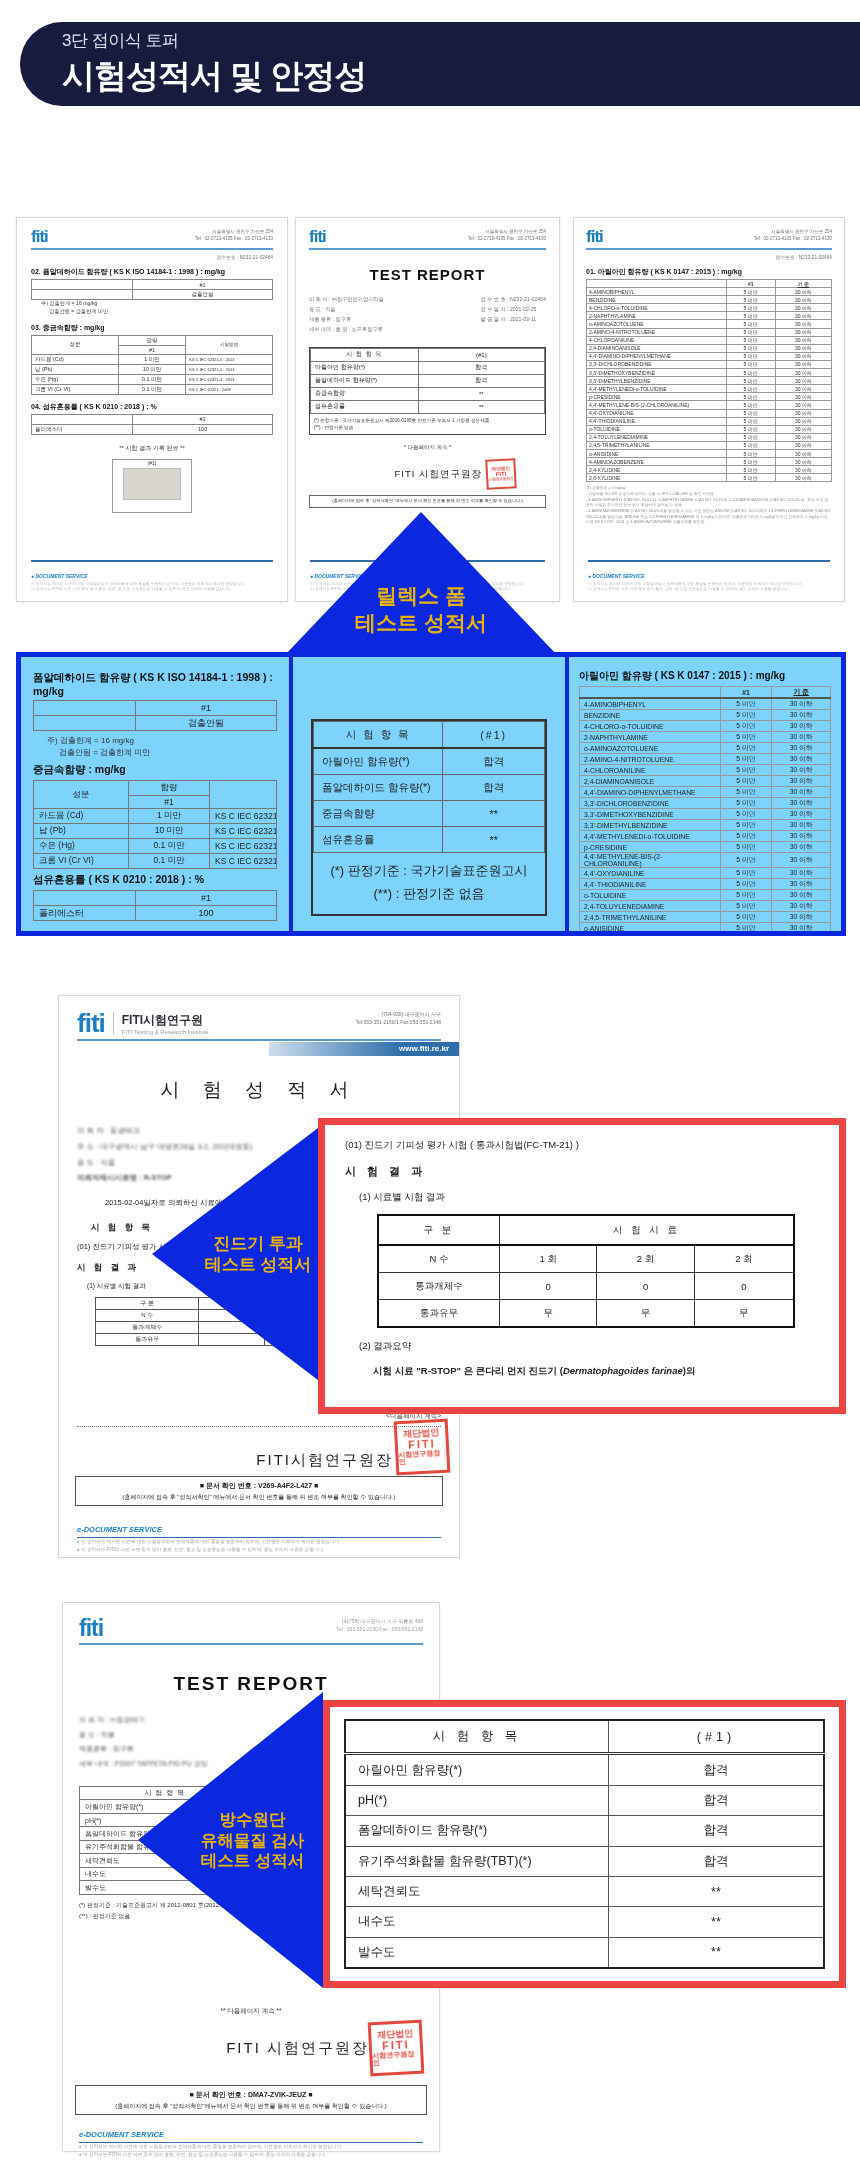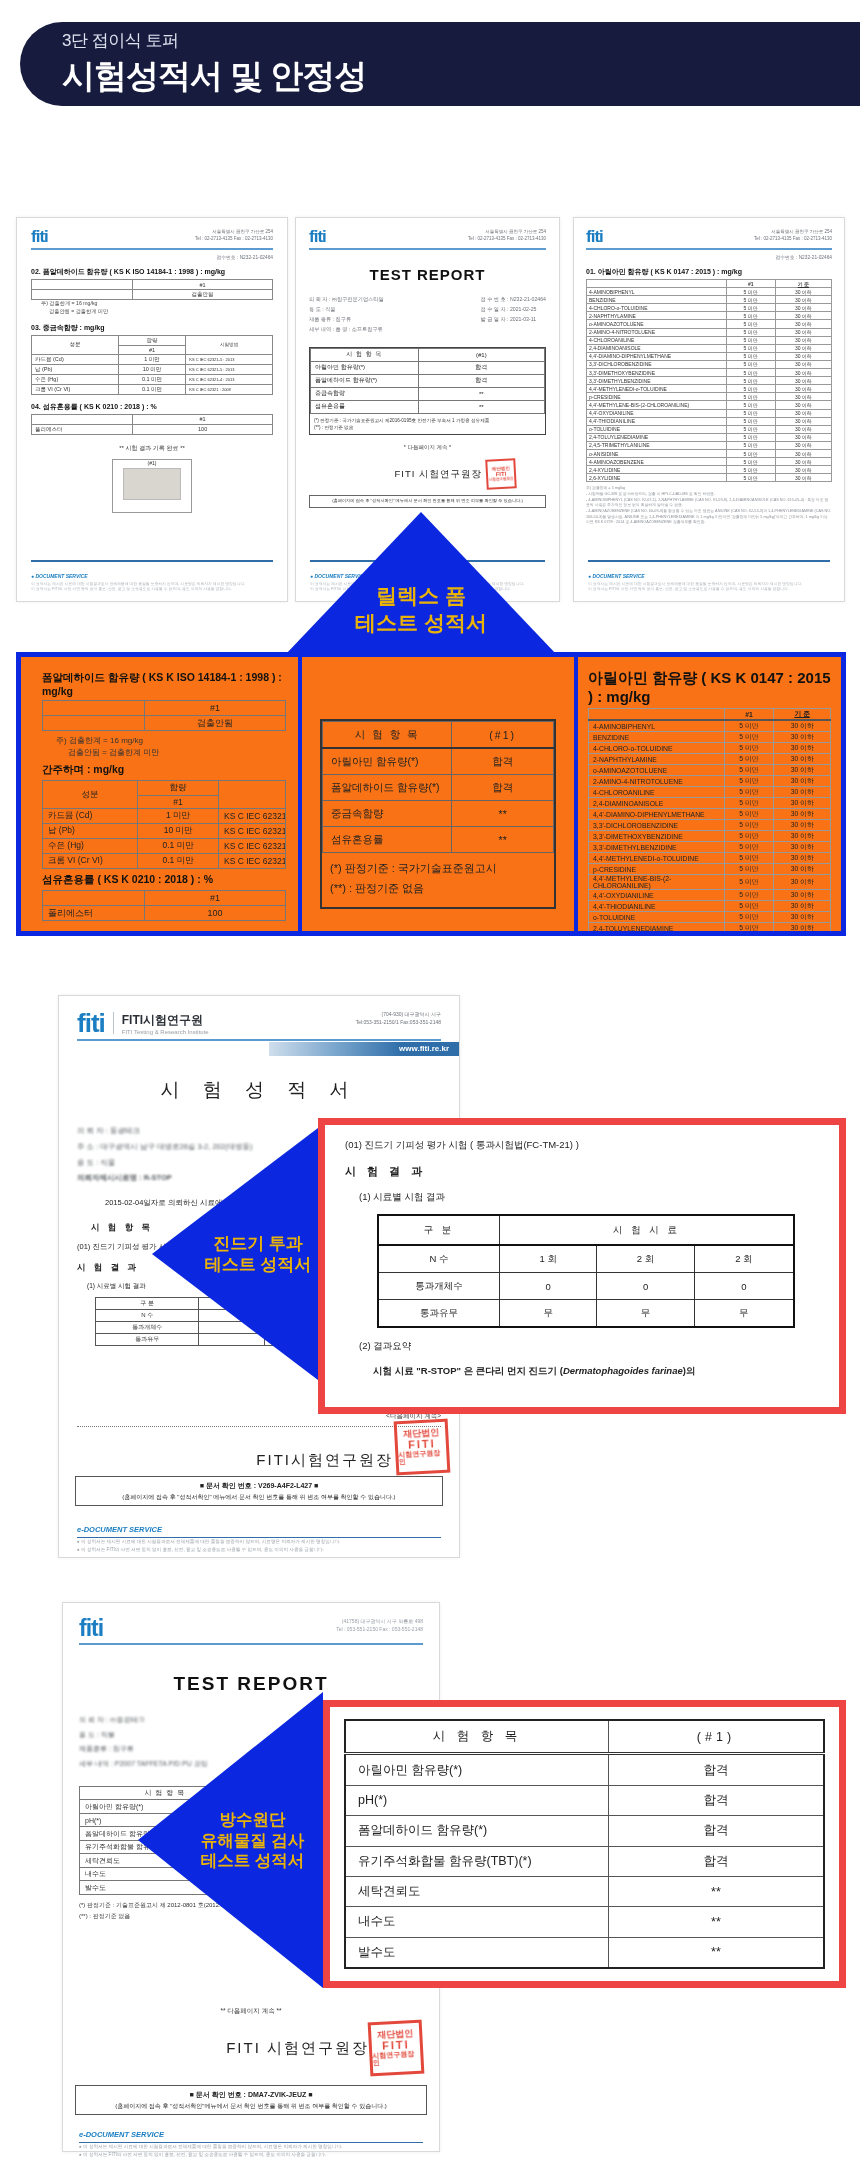--- a/index.html
+++ b/index.html
@@ -71,35 +71,35 @@
   .tri1 .tri-lab{font-size:21px;margin-top:52px;}
   .tri2{left:152px;top:1128px;width:166px;height:252px;
         clip-path:polygon(0 50%,100% 0,100% 100%);}
   .tri2 .tri-lab{font-size:17px;margin-left:46px;}
   .tri3{left:138px;top:1692px;width:185px;height:296px;
         clip-path:polygon(0 50%,100% 0,100% 100%);}
   .tri3 .tri-lab{font-size:16.5px;margin-left:44px;}
 
   
   .detail1{left:16px;top:652px;width:830px;height:284px;border:5px solid #0b27e0;
-           background:#f97316;display:flex;z-index:2;padding-left:9px;}
+           background:#7dd3fc;display:flex;z-index:2;}
   .dcol{box-sizing:border-box;height:100%;}
   .dcol1{width:272px;border-right:4px solid #0b27e0;padding:10px 12px;}
   .dcol2{width:276px;border-right:4px solid #0b27e0;padding:10px 18px;}
   .dcol3{flex:1;padding:8px 10px;overflow:hidden;}
   .d-title{font-size:10.5px;font-weight:bold;color:#111;margin:4px 0 3px;}
   .d-tbl{width:100%;font-size:9px;color:#222;}
   .d-tbl td{border:1px solid #777;height:14px;padding:0 5px;}
   .d-note{font-size:8px;color:#333;margin:4px 0 2px 14px;line-height:1.5;}
   .methcell{white-space:nowrap;overflow:hidden;max-width:56px;}
   .vbox{border:2px solid #333;margin-top:52px;}
   .vbox table{width:100%;font-size:10.5px;}
   .vbox td{border:1px solid #666;height:25px;padding:0 8px;}
   .vbox .hd td{text-align:center;letter-spacing:2px;border-bottom:2px solid #333;}
-  .vbox .ft{font-size:11px;color:#222;padding:6px 8px 8px;line-height:1.8;}
+  .vbox .ft{font-size:13px;color:#222;padding:6px 8px 8px;line-height:1.8;text-align:center;}
   .chem-tbl{width:100%;font-size:6.8px;color:#222;}
   .chem-tbl td,.chem-tbl th{border:1px solid #999;height:8.9px;padding:0 4px;}
   .chem-tbl thead th{border-bottom:2px solid #555;}
 
   
   .docMite{left:58px;top:995px;width:402px;height:563px;padding:14px 18px;}
   .org-k{font-size:12px;font-weight:bold;color:#2b2f36;}
   .org-e{font-size:6px;color:#98a0a8;}
   .sep{border-left:1px solid #b9c4cd;height:22px;margin:0 8px;}
   .webbar{position:absolute;right:0;top:46px;width:190px;height:14px;color:#fff;
@@ -531,21 +531,21 @@
             </tr>
         <tr>
               <td></td>
               <td class="c">검출안됨</td>
             </tr>
       </tbody>
         </table>
       <div class="d-note">
         <span>주) 검출한계 = 16 mg/kg</span><br><span style="margin-left:12px">검출안됨 = 검출한계 미만</span>
       </div>
-      <div class="d-title">간주하며 : mg/kg</div>
+      <div class="d-title">중금속함량 : mg/kg</div>
       <table class="tbl d-tbl" style="font-size:8.5px">
         <thead>
           <tr>
               <th class="c" rowspan="2" style="width:40%;border:1px solid #777">성분</th>
               <th class="c" style="width:34%;border:1px solid #777">함량</th>
               <th rowspan="2" style="border:1px solid #777"></th>
             </tr>
           <tr>
               <th class="c" style="border:1px solid #777">#1</th>
             </tr>
@@ -625,21 +625,21 @@
             </tbody>
         </table>
         <div class="ft">
           <div>(*) 판정기준 : 국가기술표준원고시</div>
           <div>(**) : 판정기준 없음</div>
         </div>
       </div>
     </div>
 
     <div class="dcol dcol3">
-      <div class="d-title" style="font-size:15px">아릴아민 함유량 ( KS K 0147 : 2015 ) : mg/kg</div>
+      <div class="d-title" style="font-size:10px">아릴아민 함유량 ( KS K 0147 : 2015 ) : mg/kg</div>
       <table class="chem-tbl">
         <thead>
           <tr>
               <th style="width:56%"></th>
               <th class="c">#1</th>
               <th class="c u">기 준</th>
             </tr>
         </thead>
         <tbody>
 

